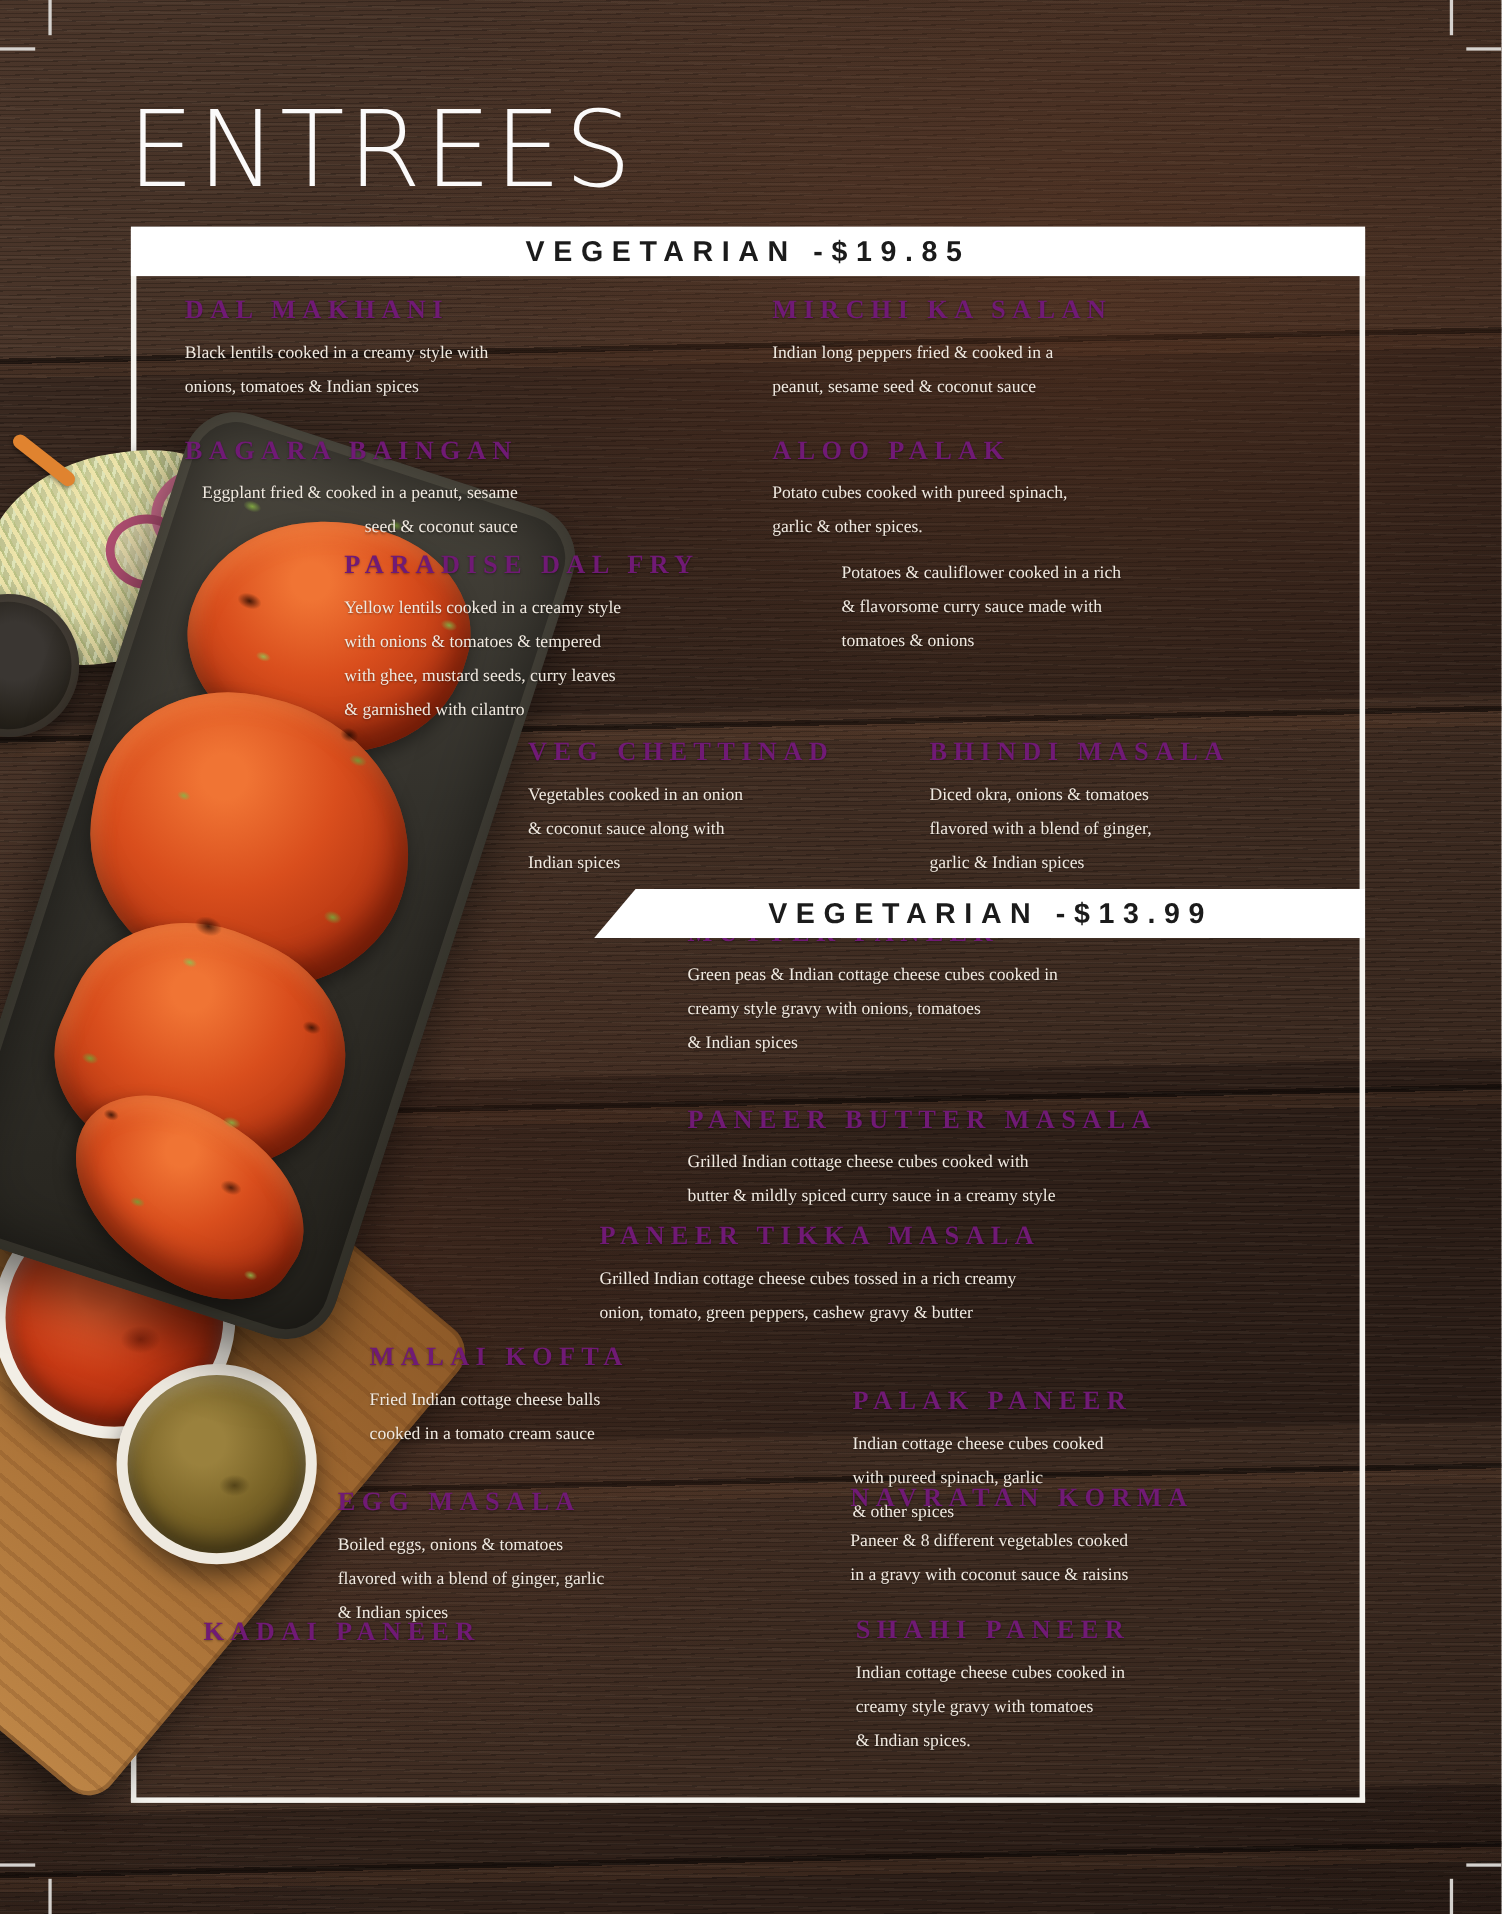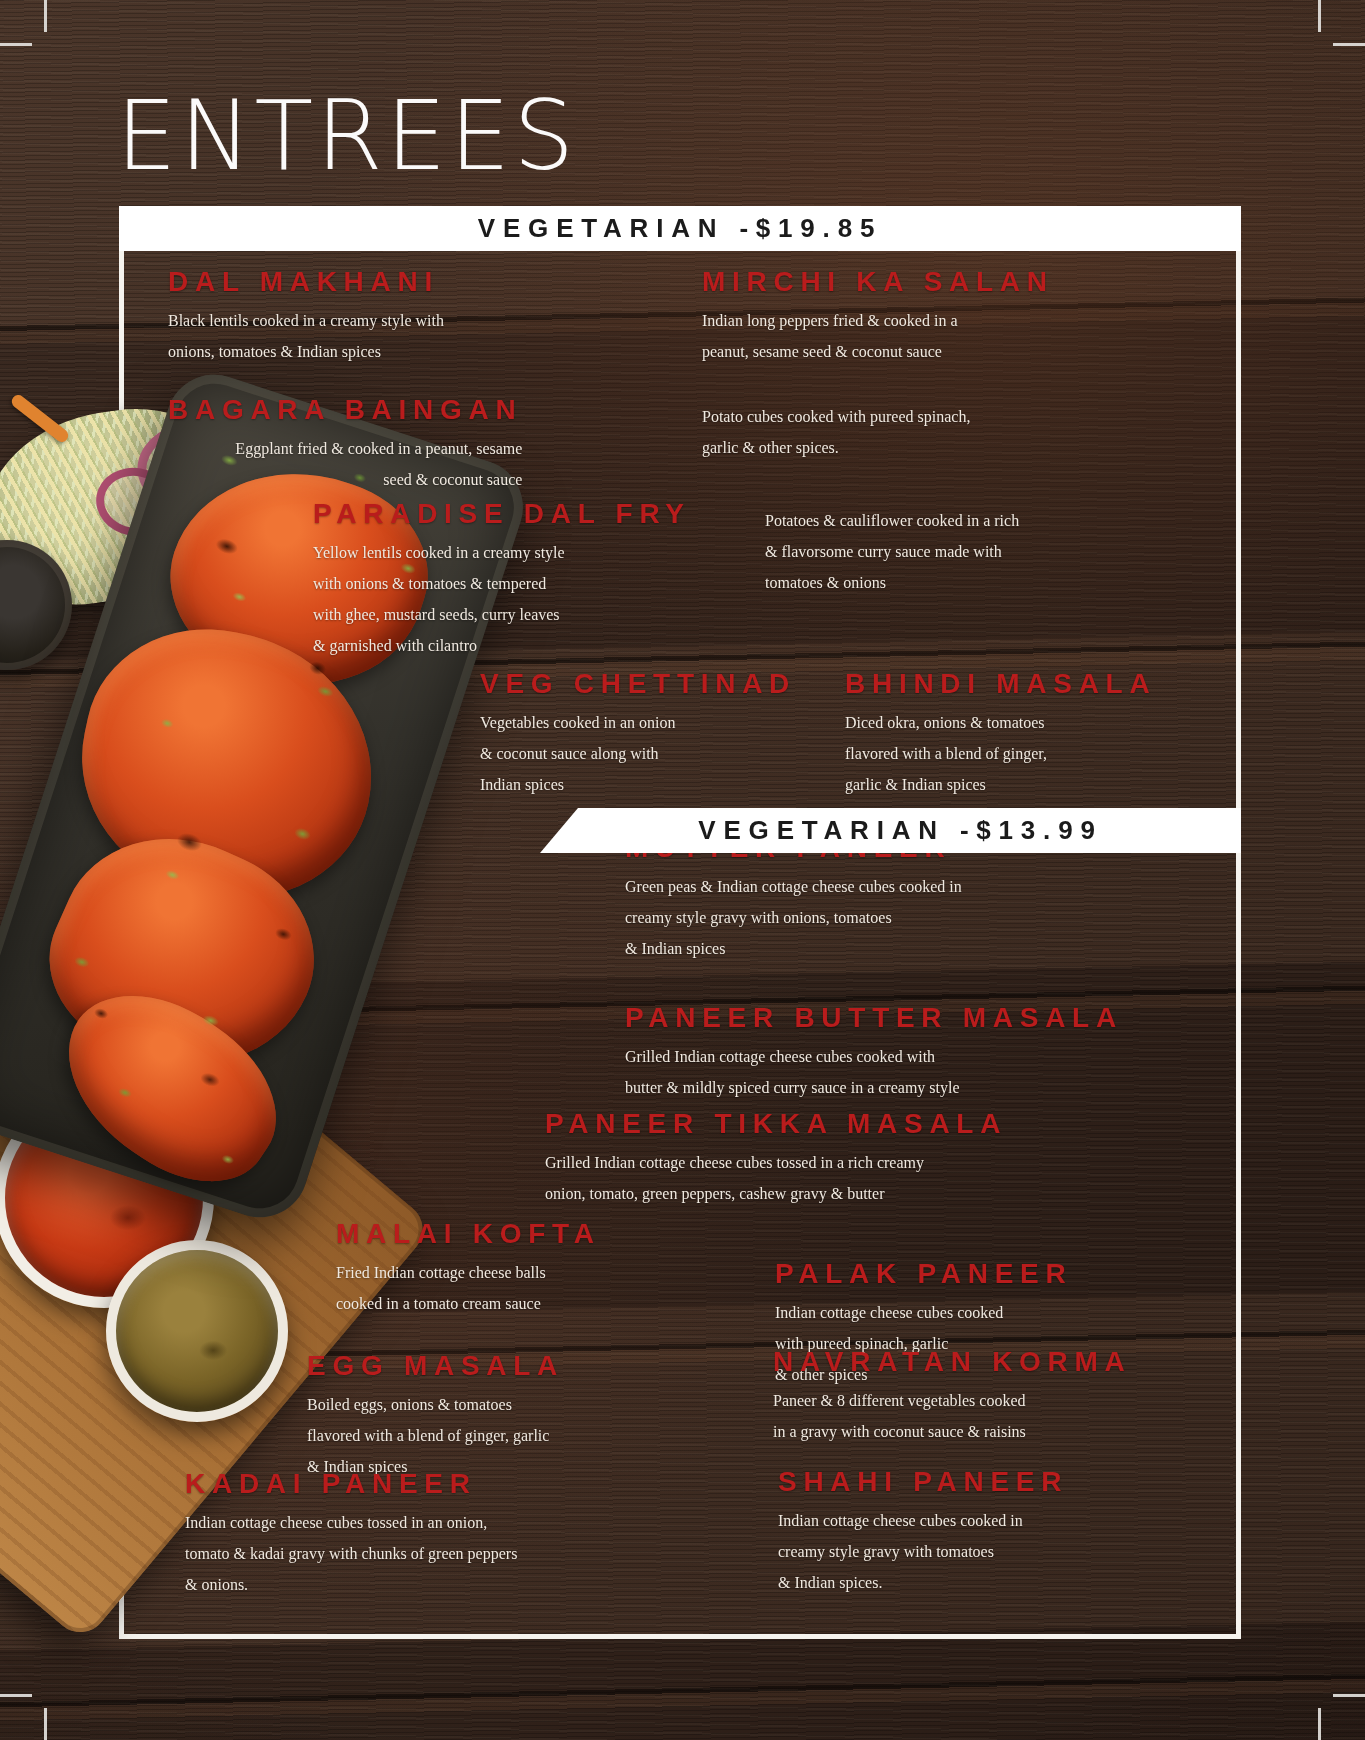--- a/index.html
+++ b/index.html
@@ -46,23 +46,24 @@
   .banner-1{left:119px;top:206px;width:1122px;}
   .banner-2{
     left:540px;top:808px;width:701px;
     clip-path:polygon(38px 0, 100% 0, 100% 100%, 0 100%);
     padding-left:20px;box-sizing:border-box;
   }
 
   
   .item{position:absolute;z-index:25;}
   .item-name{
-    color:#b91c1c;font-weight:bold;font-size:28px;line-height:32px;
+    color:#701a75;font-weight:bold;font-size:24px;line-height:32px;
     letter-spacing:.24em;white-space:nowrap;
     text-shadow:0 1px 2px rgba(0,0,0,.35);
+    font-family:Liberation Serif, serif;
   }
   .item-desc{
     margin-top:7px;
     font-family:"Liberation Serif",serif;
     color:#f0e9e0;font-size:16px;line-height:31px;
     white-space:pre-line;
     text-shadow:0 1px 2px rgba(0,0,0,.4);
   }
   .i-s1-0{left:168px;top:266px;} .i-s1-1{left:702px;top:266px;}
   .i-s1-2{left:168px;top:394px;text-align:right;} .i-s1-3{left:702px;top:394px;}
@@ -216,20 +217,21 @@
   <div class="item-name">MIRCHI KA SALAN</div>
   <div class="item-desc">Indian long peppers fried &amp; cooked in a
 peanut, sesame seed &amp; coconut sauce</div>
 </div>
 <div class="item i-s1-2">
   <div class="item-name">BAGARA BAINGAN</div>
   <div class="item-desc">Eggplant fried &amp; cooked in a peanut, sesame
 seed &amp; coconut sauce</div>
 </div>
 <div class="item i-s1-3">
+  <div class="item-name">ALOO PALAK</div>
   <div class="item-desc">Potato cubes cooked with pureed spinach,
 garlic &amp; other spices.</div>
 </div>
 <div class="item i-s1-4">
   <div class="item-name">PARADISE DAL FRY</div>
   <div class="item-desc">Yellow lentils cooked in a creamy style
 with onions &amp; tomatoes &amp; tempered
 with ghee, mustard seeds, curry leaves
 &amp; garnished with cilantro</div>
 </div>
@@ -284,22 +286,19 @@
 flavored with a blend of ginger, garlic
 &amp; Indian spices</div>
 </div>
 <div class="item i-s2-6">
   <div class="item-name">NAVRATAN KORMA</div>
   <div class="item-desc">Paneer &amp; 8 different vegetables cooked
 in a gravy with coconut sauce &amp; raisins</div>
 </div>
 <div class="item i-s2-7">
   <div class="item-name">KADAI PANEER</div>
-  <div class="item-desc">Indian cottage cheese cubes tossed in an onion,
-tomato &amp; kadai gravy with chunks of green peppers
-&amp; onions.</div>
 </div>
 <div class="item i-s2-8">
   <div class="item-name">SHAHI PANEER</div>
   <div class="item-desc">Indian cottage cheese cubes cooked in
 creamy style gravy with tomatoes
 &amp; Indian spices.</div>
 </div>
 
 </body></html>

